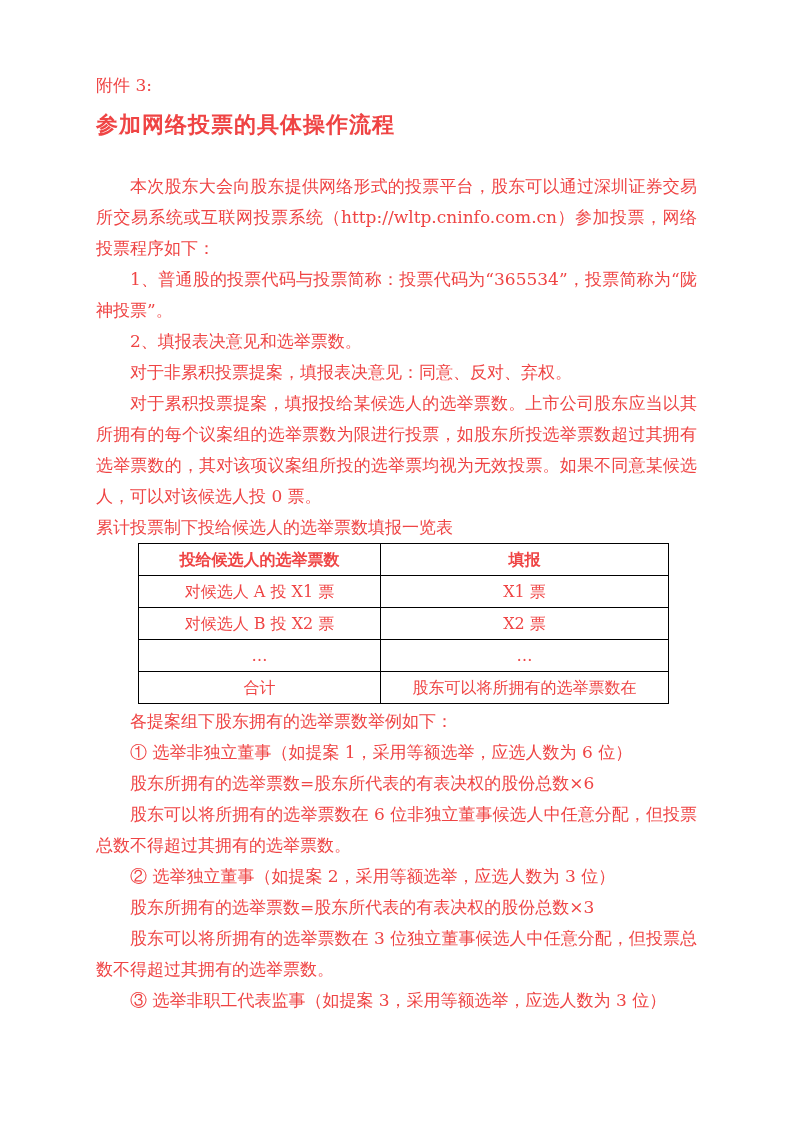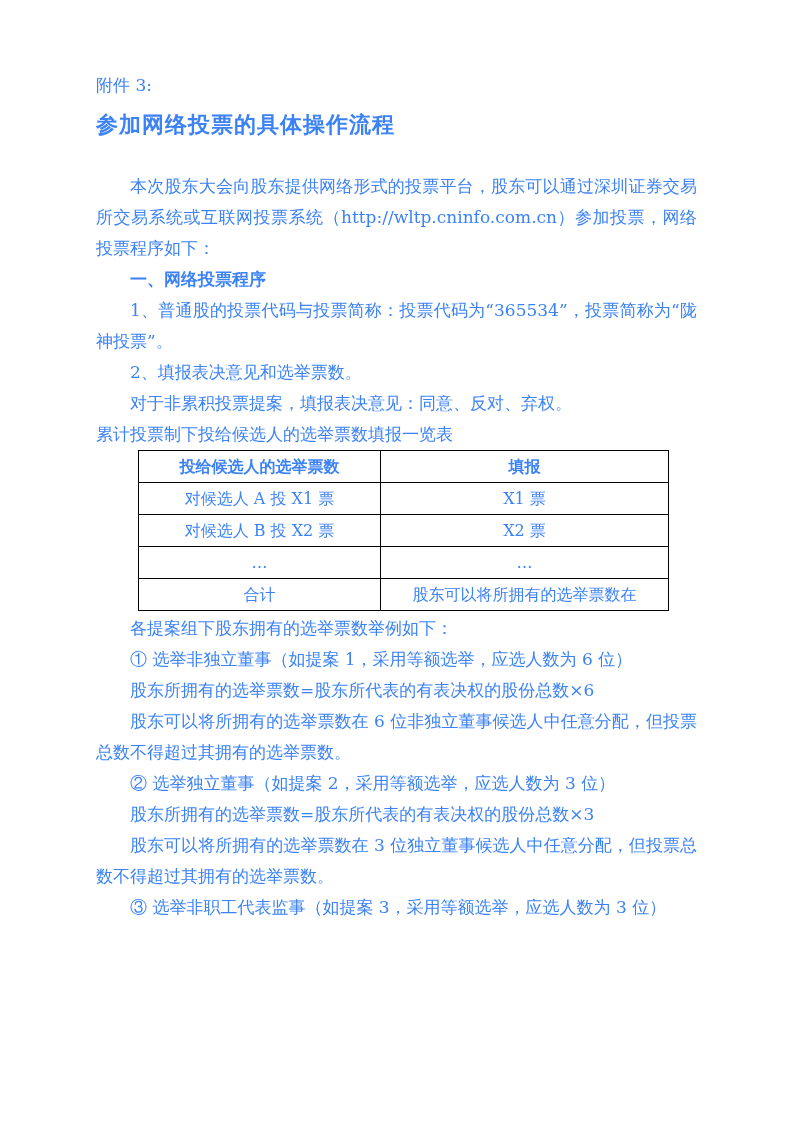--- a/index.html
+++ b/index.html
@@ -7,21 +7,21 @@
     padding: 0;
     background: #ffffff;
   }
   .page {
     position: relative;
     width: 793px;
     height: 1122px;
     box-sizing: border-box;
     padding: 70px 96px 30px 96px;
     background: #ffffff;
-    color: #3b82f6;
+    color: #ef4444;
     font-family: "DejaVu Serif", "Liberation Serif", serif;
     font-size: 17px;
     line-height: 31px;
     overflow: hidden;
   }
   .attachment-label {
     margin: 0;
     text-indent: 0;
   }
   .doc-title {
@@ -79,28 +79,28 @@
 <body>
 
 <div class="page">
 
   <p class="attachment-label">附件 3:</p>
 
   <h1 class="doc-title">参加网络投票的具体操作流程</h1>
 
   <p class="para intro">本次股东大会向股东提供网络形式的投票平台，股东可以通过深圳证券交易所交易系统或互联网投票系统（http://wltp.cninfo.com.cn）参加投票，网络投票程序如下：</p>
 
-  <h2 class="section-heading">一、网络投票程序</h2>
 
   <p class="para">1、普通股的投票代码与投票简称：投票代码为“365534”，投票简称为“陇神投票”。</p>
 
   <p class="para">2、填报表决意见和选举票数。</p>
 
   <p class="para">对于非累积投票提案，填报表决意见：同意、反对、弃权。</p>
 
+  <p class="para">对于累积投票提案，填报投给某候选人的选举票数。上市公司股东应当以其所拥有的每个议案组的选举票数为限进行投票，如股东所投选举票数超过其拥有选举票数的，其对该项议案组所投的选举票均视为无效投票。如果不同意某候选人，可以对该候选人投 0 票。</p>
 
   <div class="table-caption">累计投票制下投给候选人的选举票数填报一览表</div>
 
   <table class="vote-table">
     <colgroup>
         <col class="c1">
         <col class="c2">
       </colgroup>
     <tbody>
       <tr>

